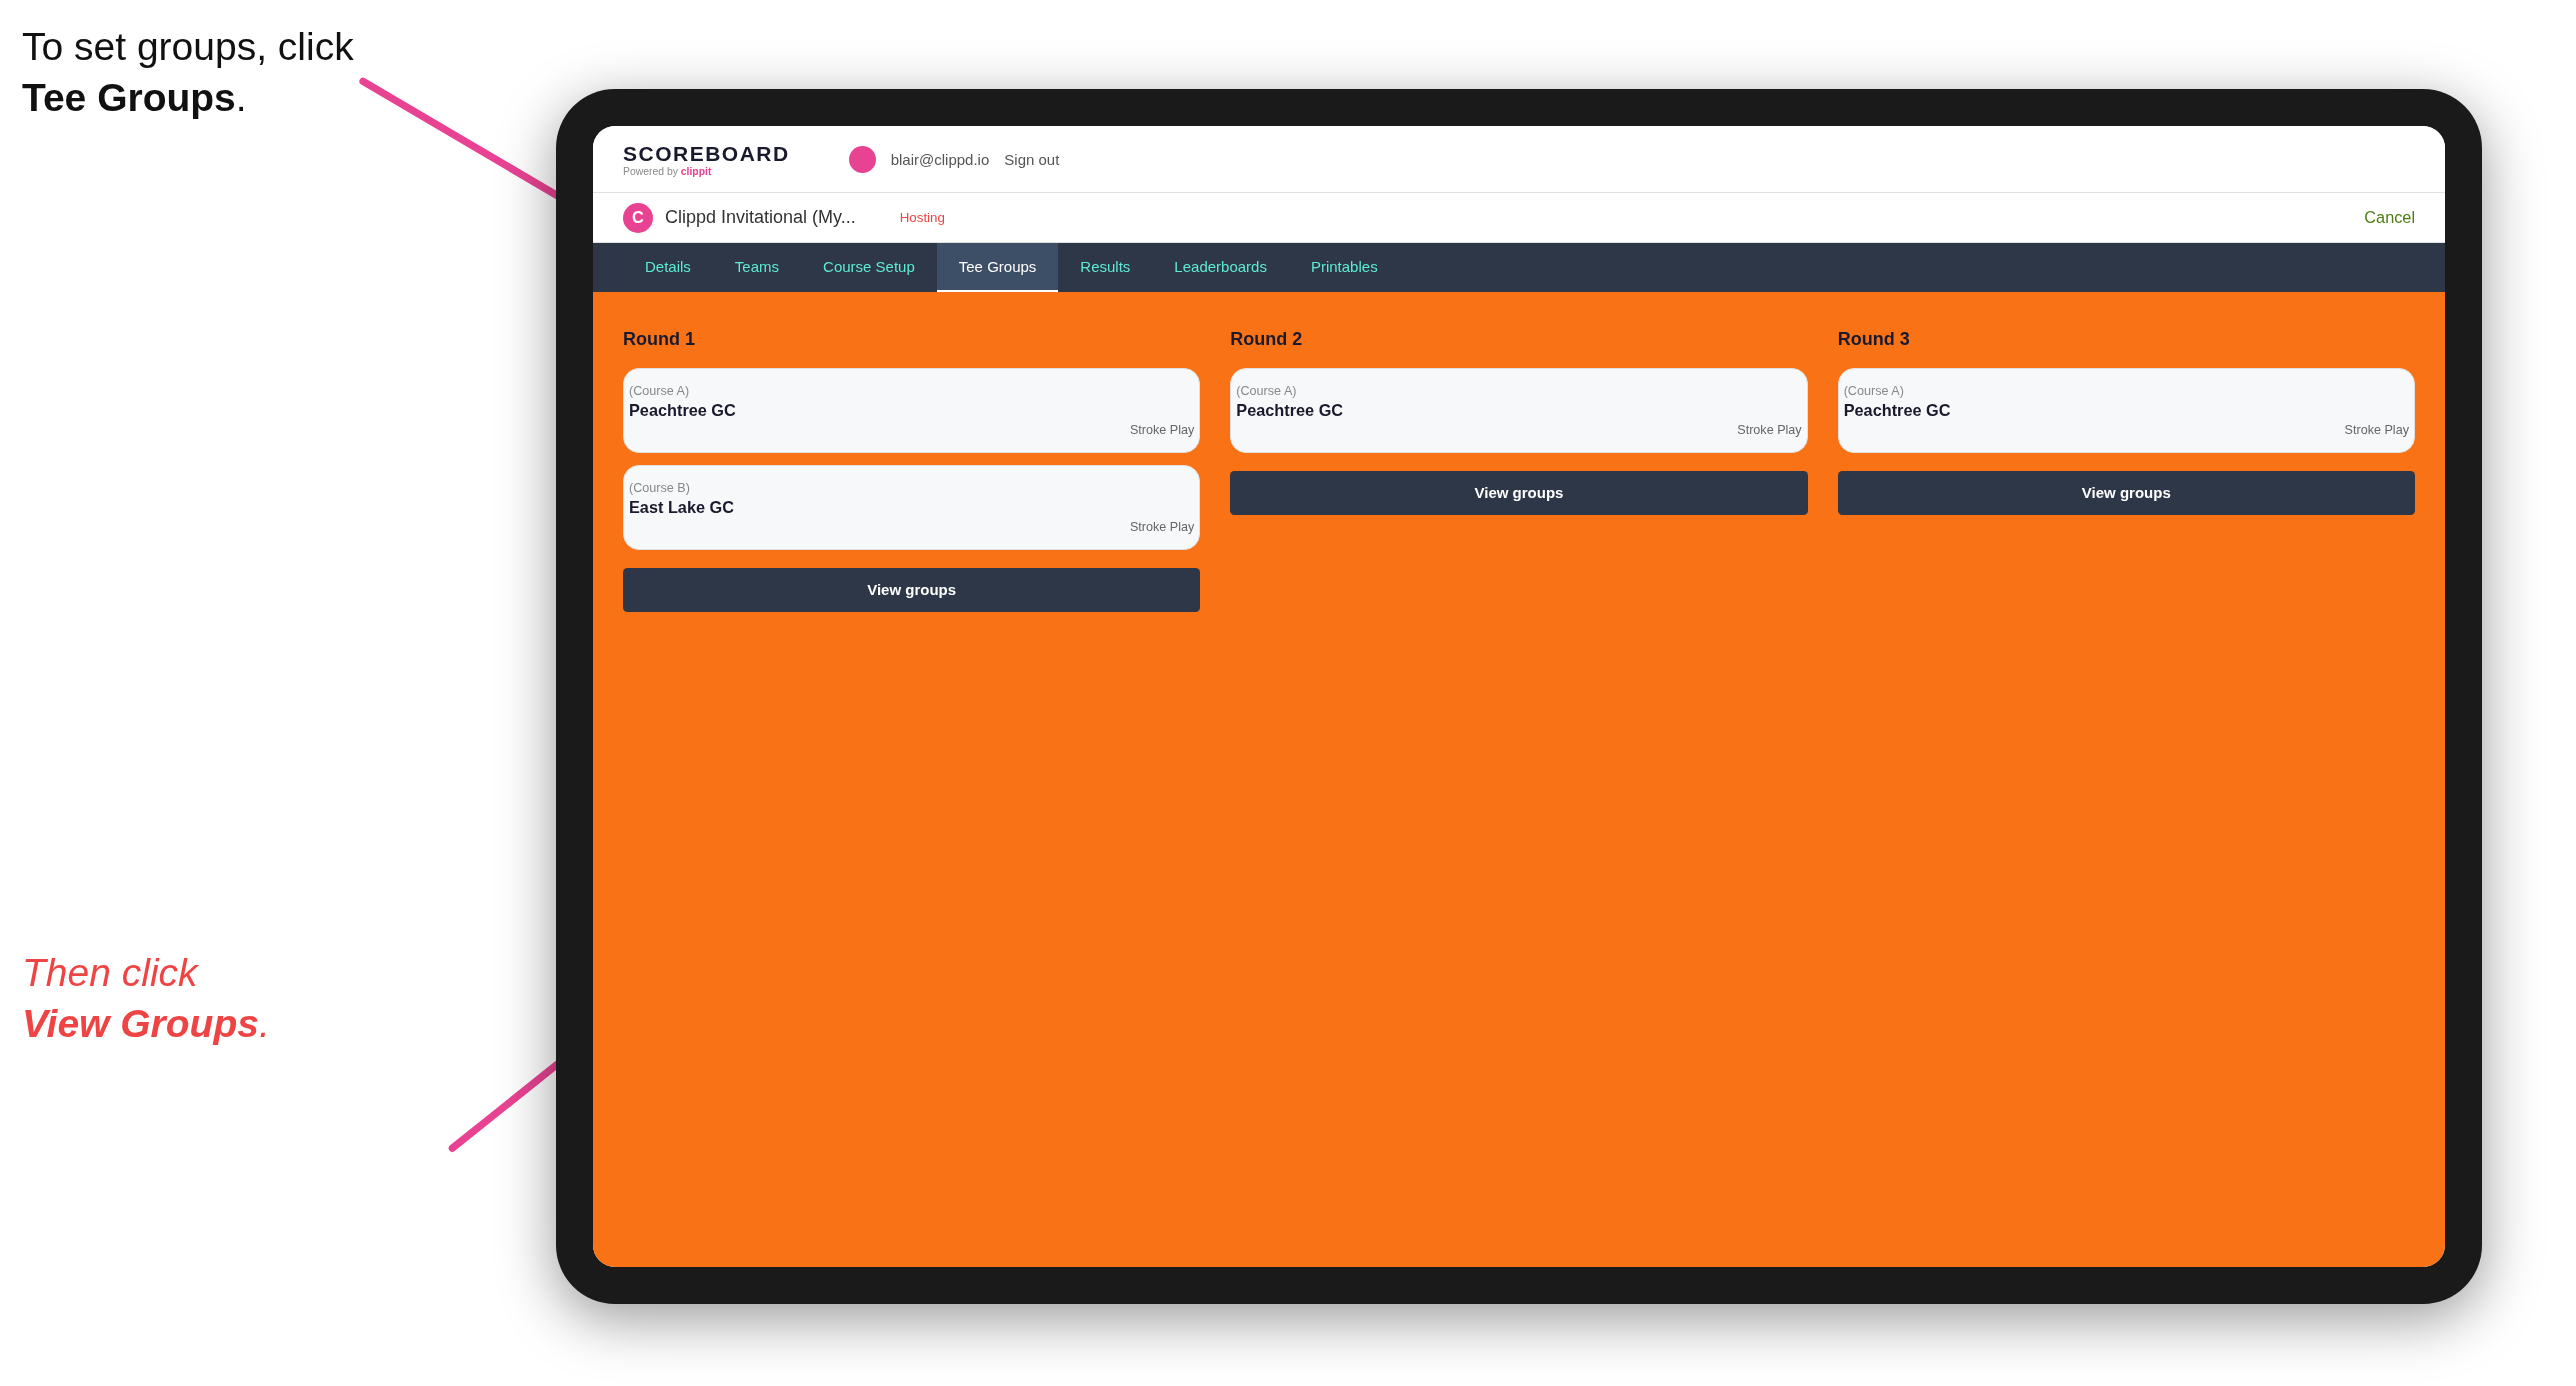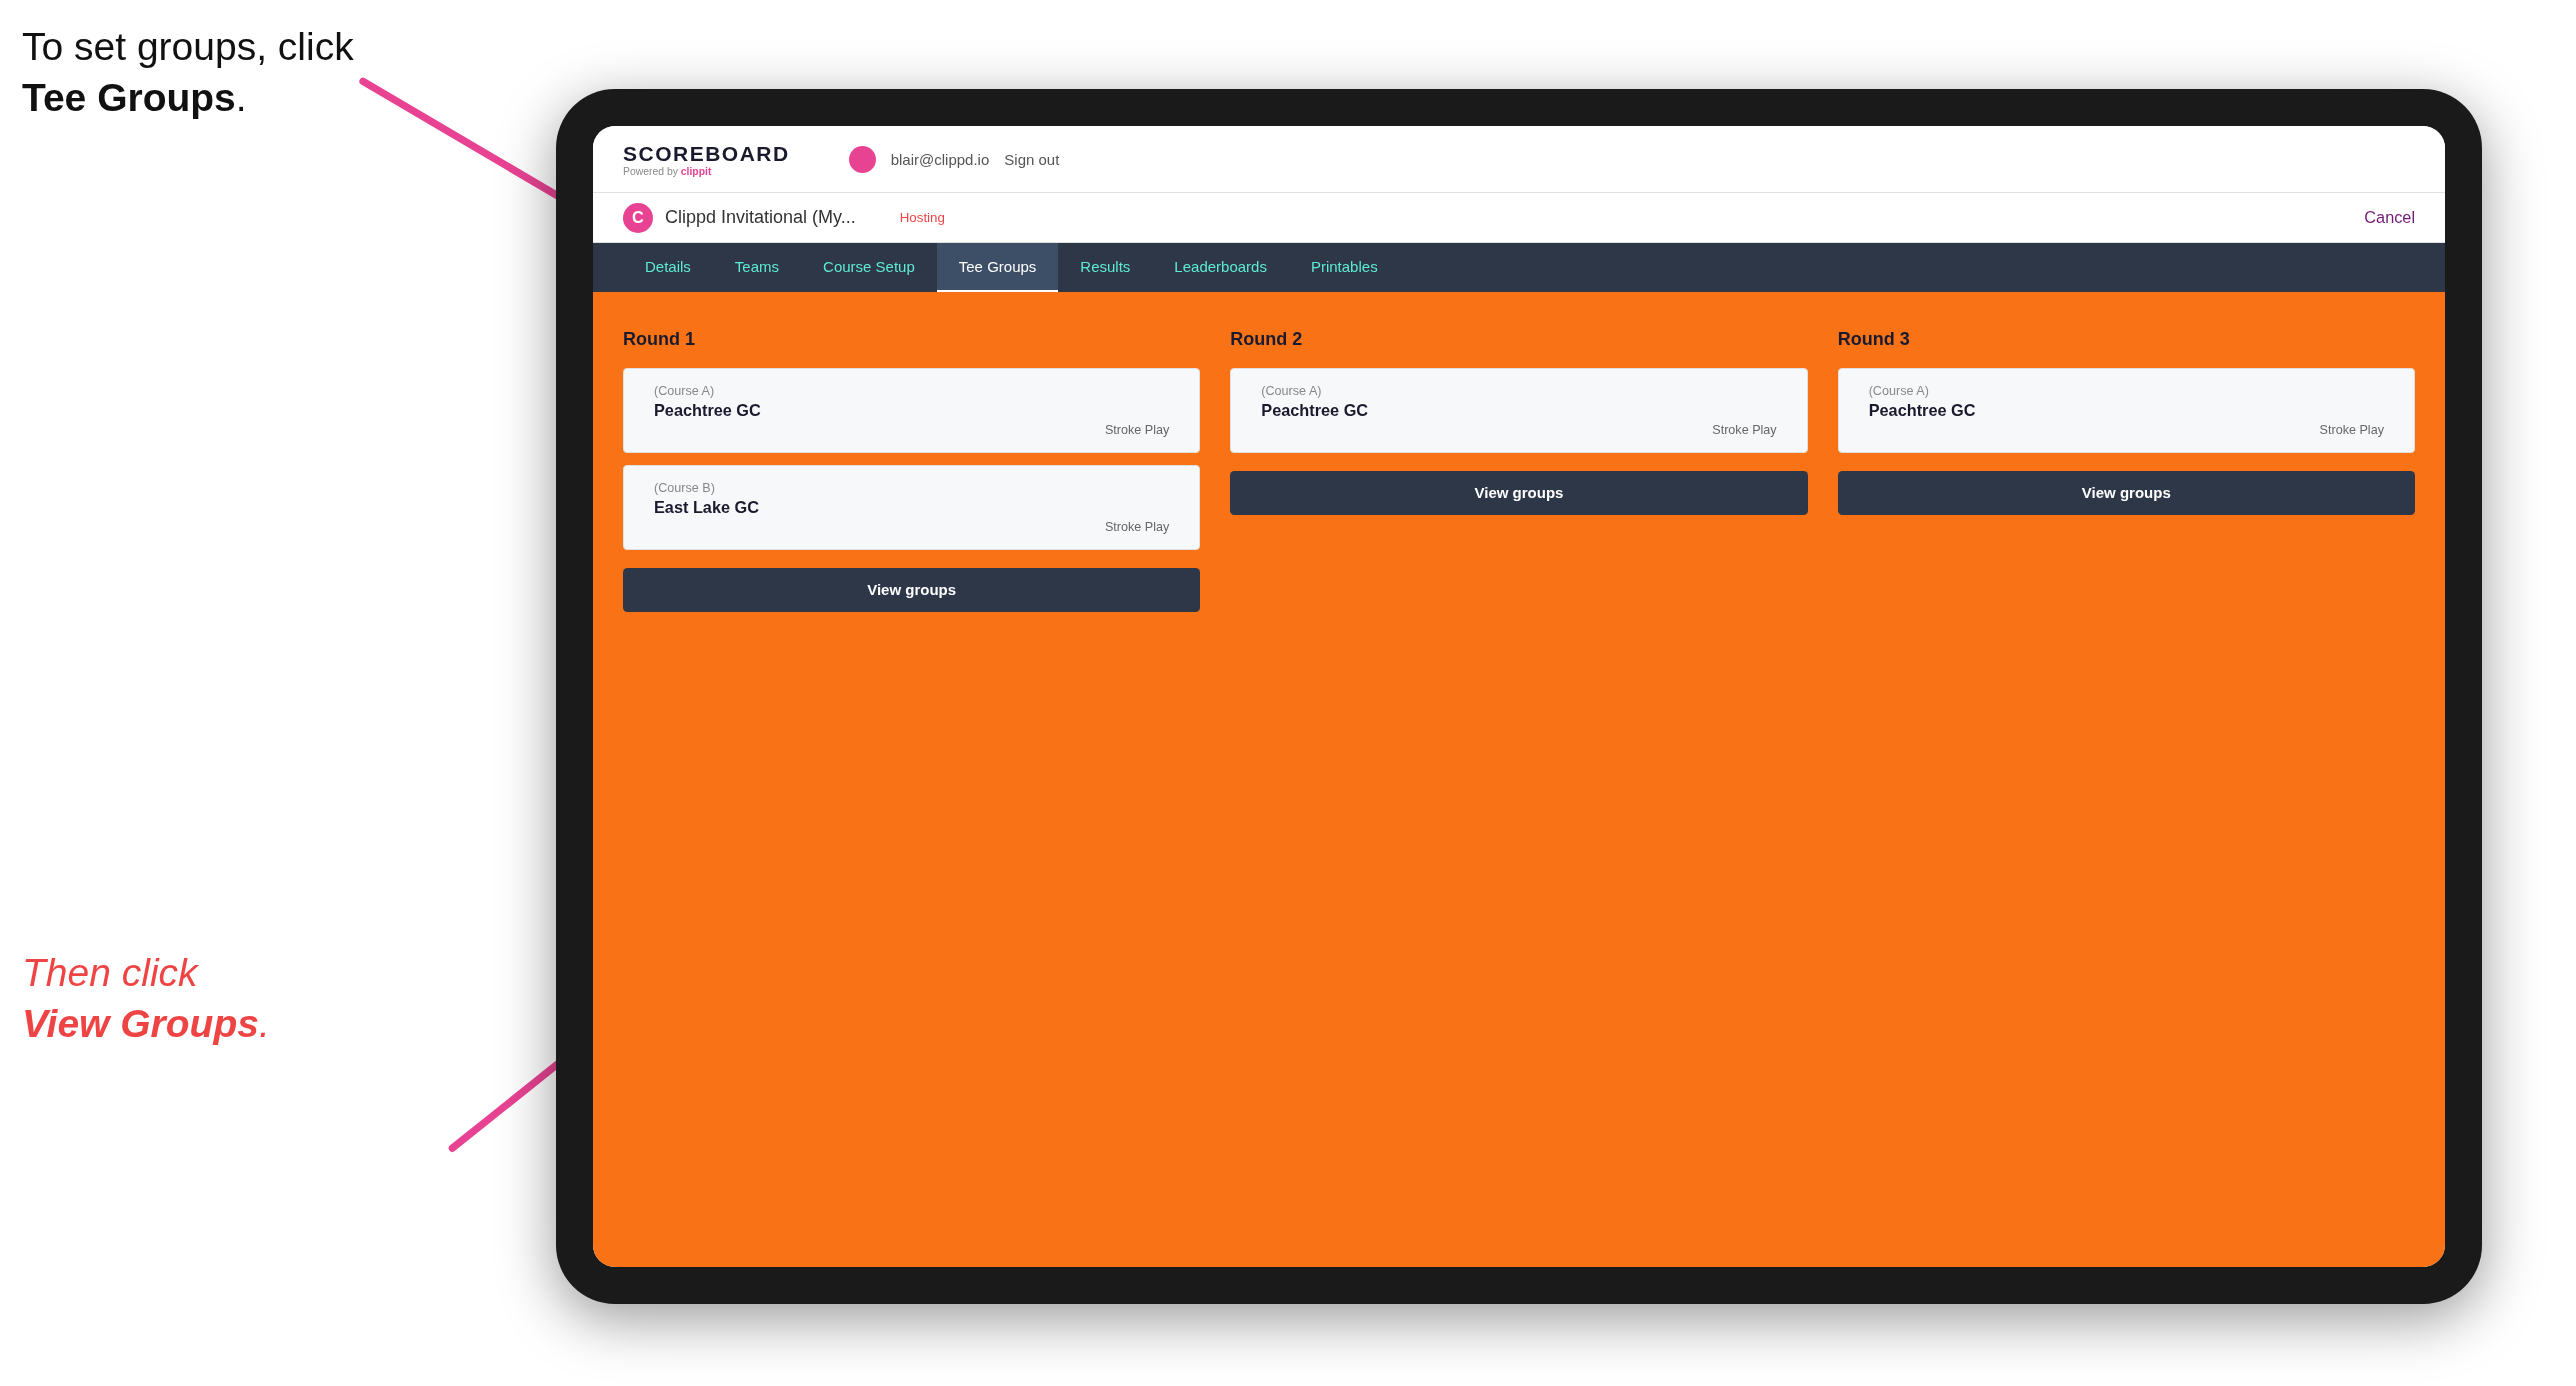--- a/index.html
+++ b/index.html
@@ -161,21 +161,21 @@
     }
 
     .hosting-badge {
       font-size: 13.3px;
       color: #ef4444;
       margin-left: 32px;
     }
 
     .cancel-btn {
       font-size: 16.3px;
-      color: #701a75;
+      color: #4d7c0f;
       cursor: pointer;
     }
 
     
     .sub-nav {
       background: #2d3748;
       height: 49px;
       display: flex;
       align-items: center;
       padding: 0 30px;
@@ -222,22 +222,22 @@
     .round-title {
       font-size: 18px;
       font-weight: 700;
       color: #1a1a2e;
       margin-bottom: 6px;
     }
 
     .course-card {
       background: #f7f8fa;
       border: 0.7px solid #e0e0e0;
-      border-radius: 4px;
-      padding: 15px 30px;
+      border-radius: 16px;
+      padding: 15px 5px;
     }
 
     .course-label {
       font-size: 12.6px;
       color: #888;
       margin-bottom: 3px;
     }
 
     .course-name {
       font-size: 16.3px;

